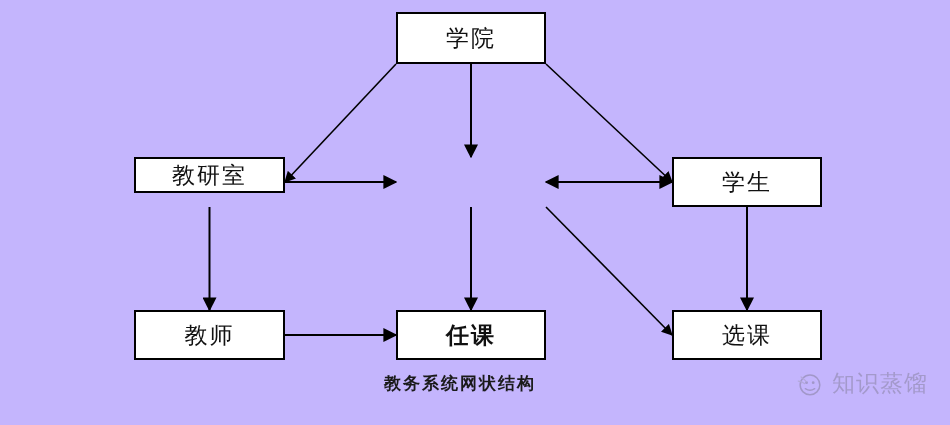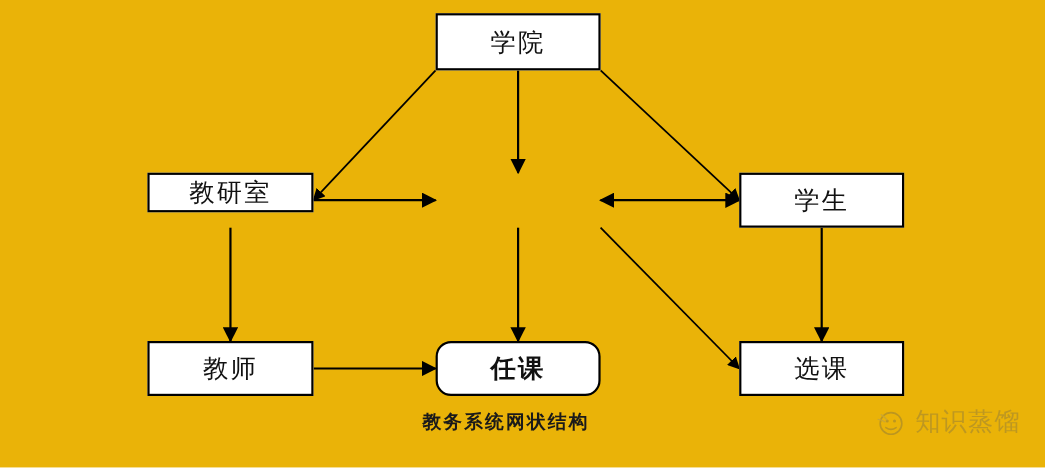--- a/index.html
+++ b/index.html
@@ -8,21 +8,21 @@
     padding: 0;
     background: #ffffff;
   }
   body {
     font-family: "Liberation Sans", "DejaVu Sans", sans-serif;
   }
   #canvas {
     position: relative;
     width: 950px;
     height: 425px;
-    background: #eab308;
+    background: #c4b5fd;
     overflow: hidden;
   }
   #edges {
     position: absolute;
     left: 0;
     top: 0;
     width: 950px;
     height: 425px;
     pointer-events: none;
   }
@@ -35,21 +35,20 @@
     align-items: center;
     justify-content: center;
     color: #111111;
     font-size: 23px;
     letter-spacing: 2px;
     line-height: 1;
     z-index: 2;
   }
   .node.bold {
     font-weight: bold;
-    border-radius: 14px;
   }
   .caption {
     position: absolute;
     left: 0;
     top: 372px;
     width: 950px;
     text-align: center;
     font-size: 17px;
     font-weight: bold;
     letter-spacing: 2px;

